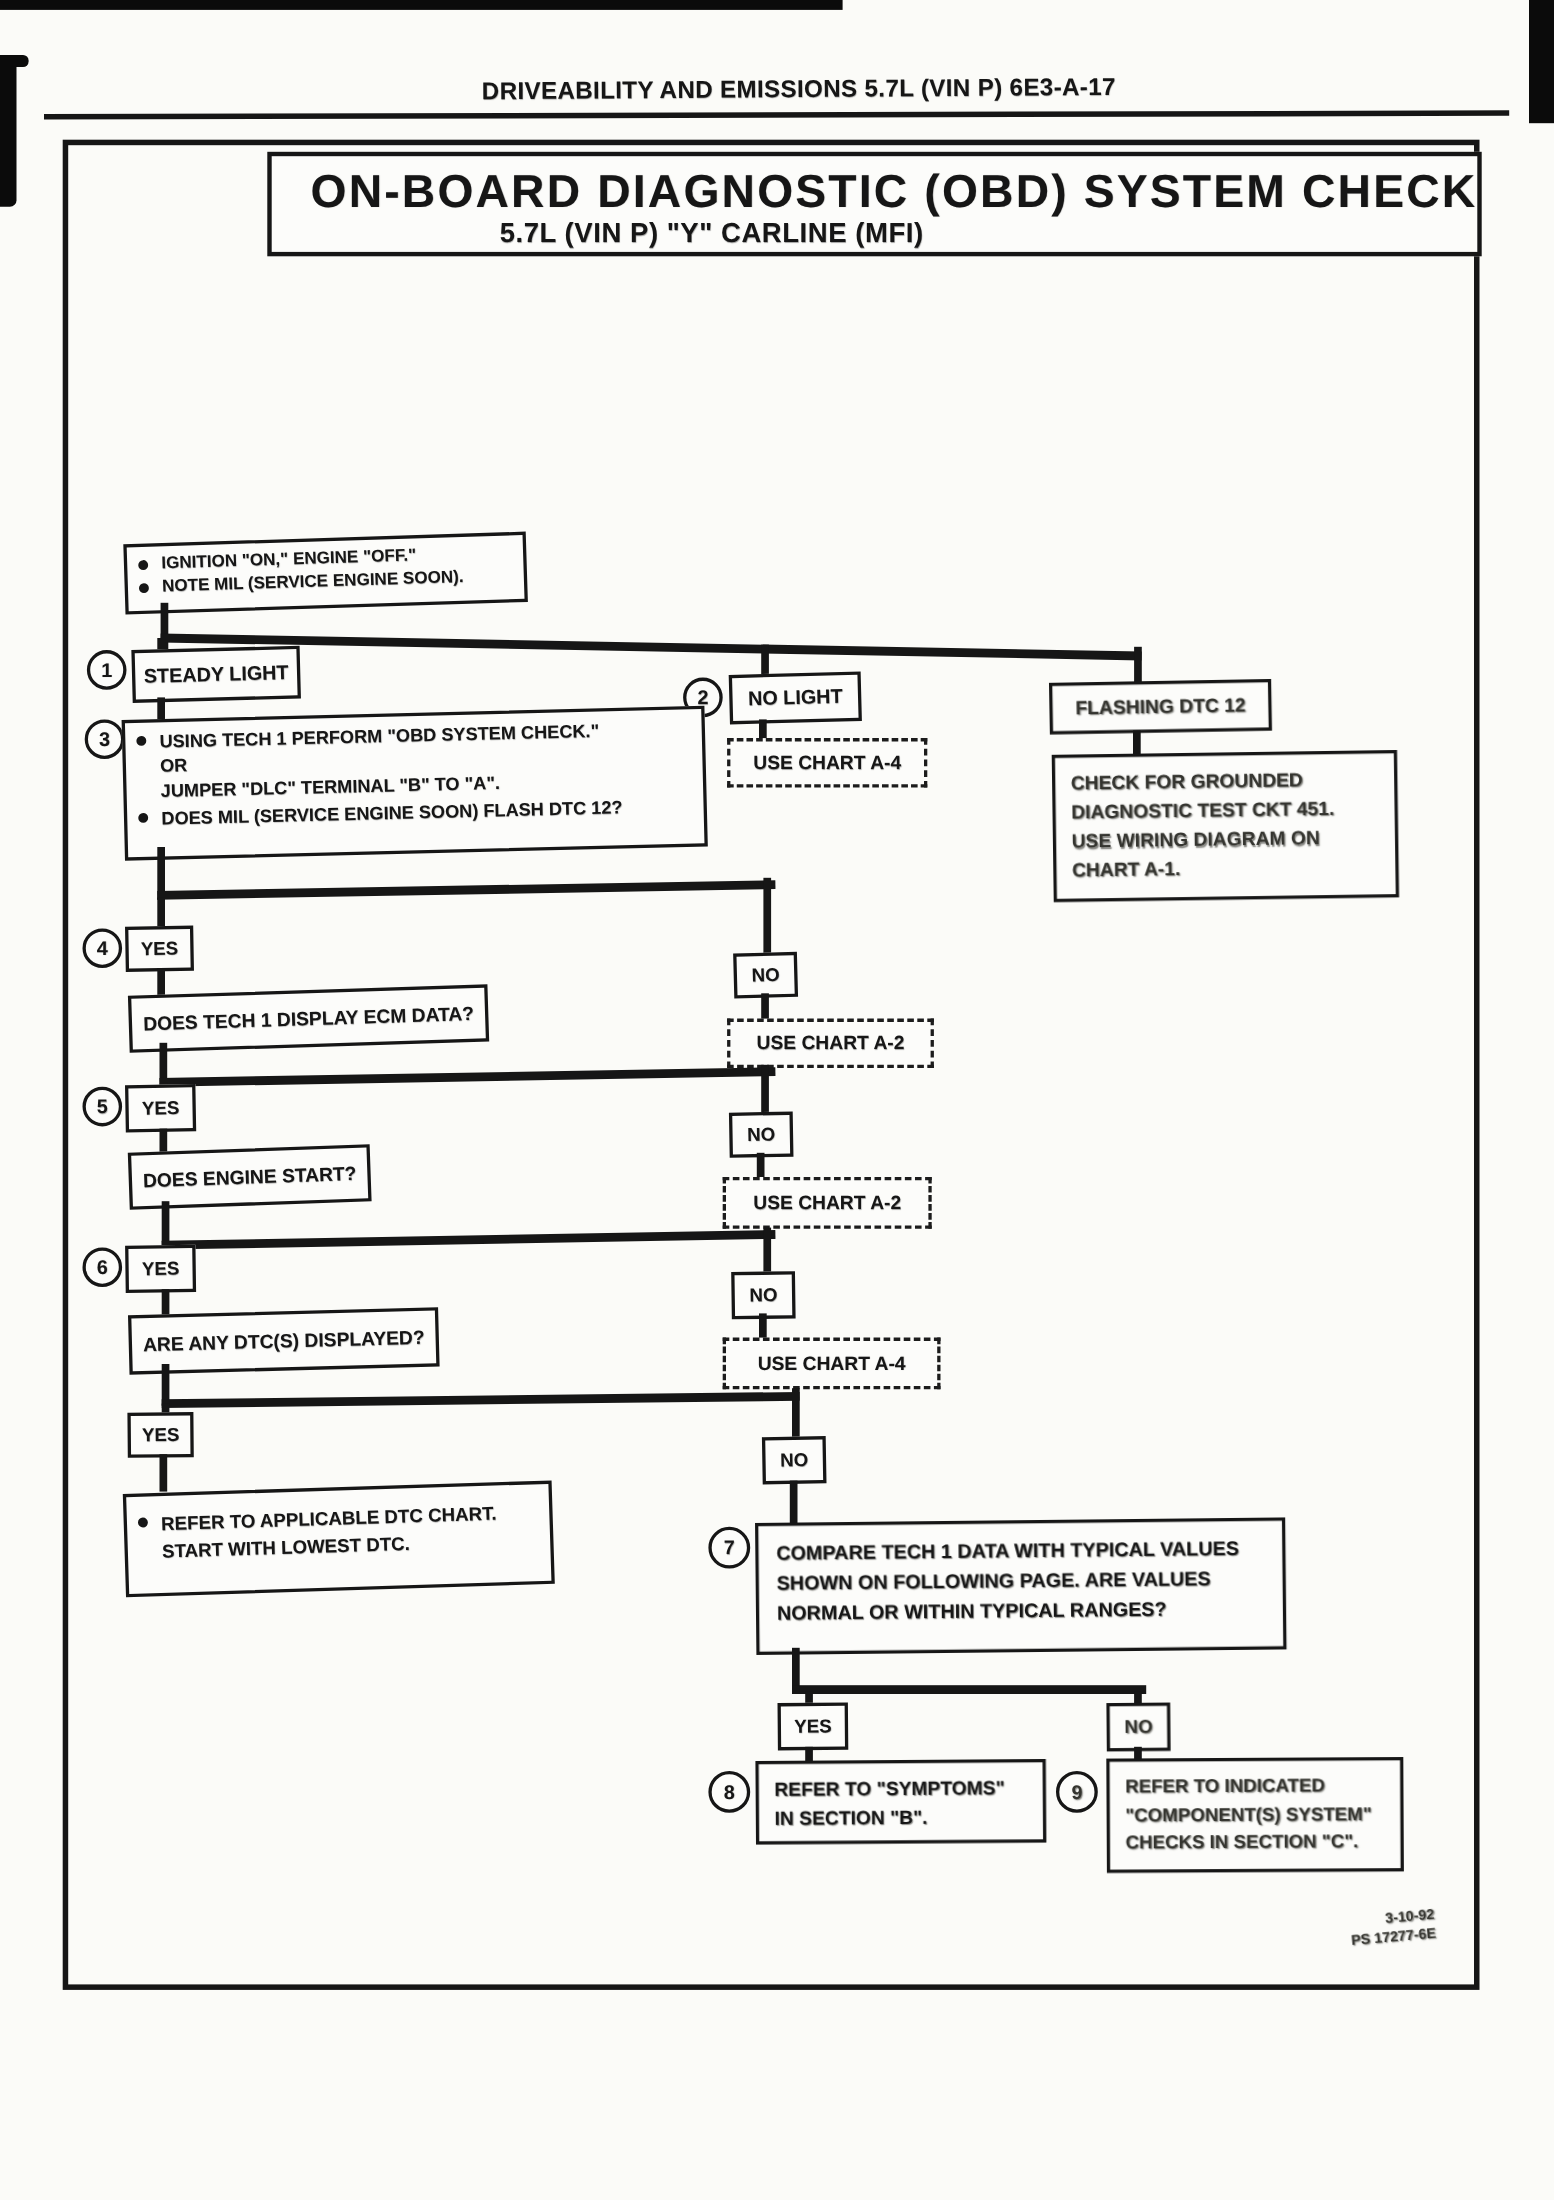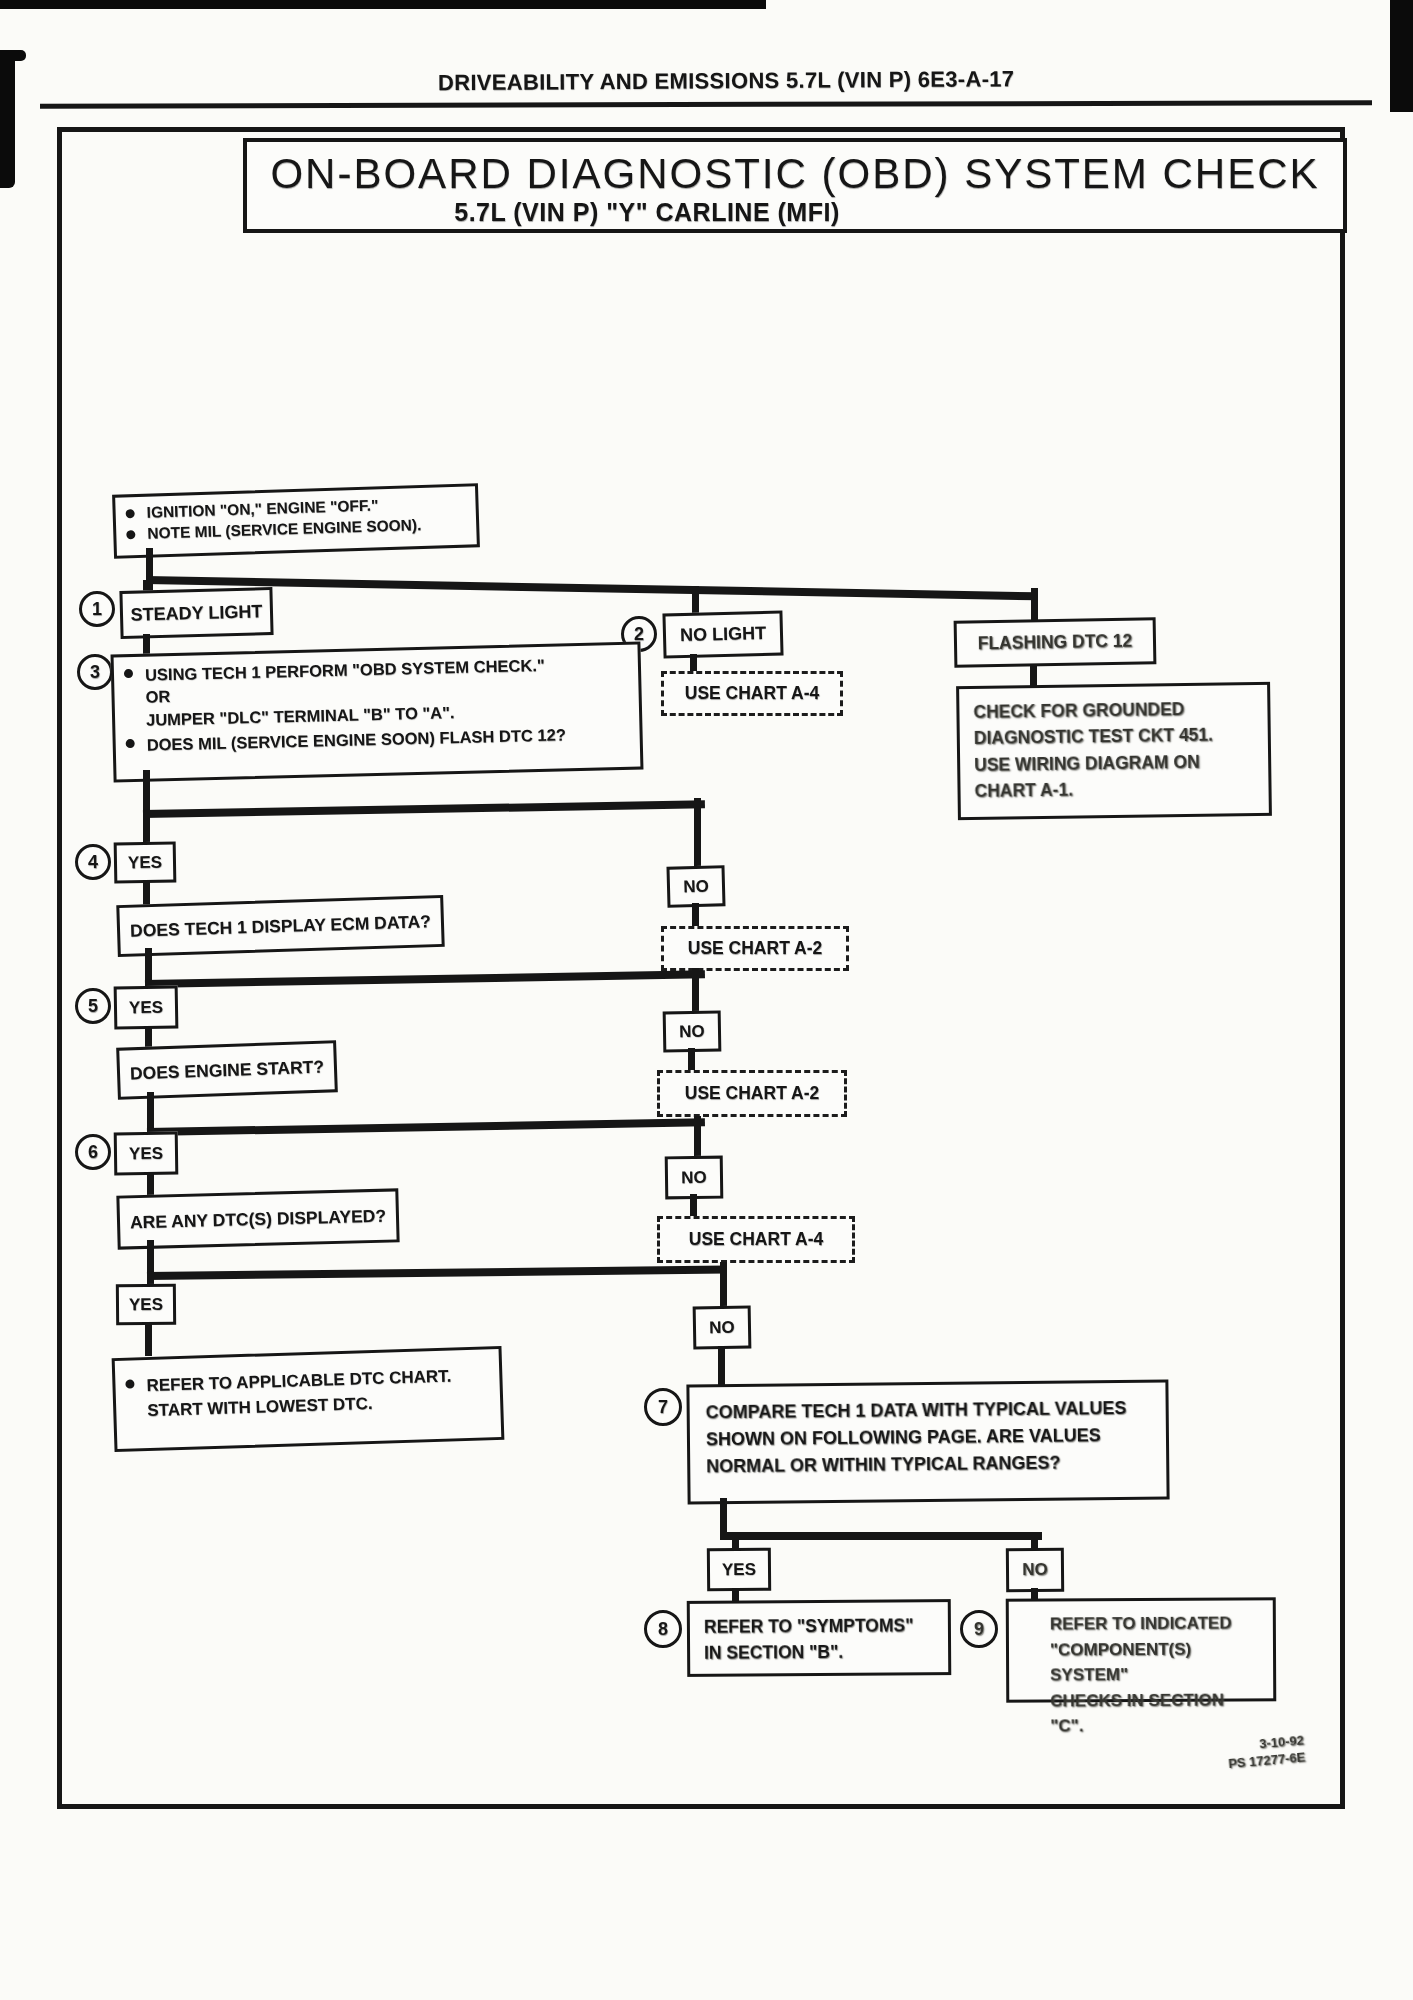--- a/index.html
+++ b/index.html
@@ -44,21 +44,21 @@
   <div class="artifact" style="left:0;top:50px;width:26px;height:11px;border-radius:0 5px 5px 0;"></div>
 
   <div class="abs" style="left:438px;top:68px;width:640px;font-size:22px;font-weight:800;letter-spacing:.3px;transform:rotate(-0.4deg);">
     <span>DRIVEABILITY AND EMISSIONS 5.7L (VIN P) 6E3-A-17</span>
   </div>
   <div class="line" style="left:40px;top:102px;width:1332px;height:5px;transform:rotate(-0.15deg);"></div>
 
   <div class="box frame" style="left:57px;top:127px;width:1288px;height:1682px;"></div>
 
   <div class="box titlebox" style="left:243px;top:138px;width:1104px;height:95px;">
-    <div class="abs" style="left:0;top:8px;width:100%;text-align:center;font-size:42px;font-weight:400;letter-spacing:2px;">ON-BOARD DIAGNOSTIC (OBD) SYSTEM CHECK</div>
+    <div class="abs" style="left:0;top:8px;width:100%;text-align:right;font-size:42px;font-weight:700;letter-spacing:2px;">ON-BOARD DIAGNOSTIC (OBD) SYSTEM CHECK</div>
     <div class="abs" style="left:0;top:56px;width:800px;text-align:center;font-size:25px;font-weight:800;letter-spacing:.5px;">5.7L (VIN P) "Y" CARLINE (MFI)</div>
   </div>
 
   <div class="box" style="left:113px;top:489px;width:366px;height:64px;transform:rotate(-1.8deg);">
     <div class="bullets" style="font-size:15.5px;">
       <div class="brow">
           <span class="dot"></span>
         <span>IGNITION "ON," ENGINE "OFF."</span>
         </div>
       <div class="brow">
@@ -241,21 +241,21 @@
     </div>
 
   <div class="box center faded" style="left:1006px;top:1548px;width:58px;height:44px;font-size:17px;transform:rotate(-0.5deg);">
     <span>NO</span>
     </div>
   <div class="line" style="left:1031px;top:1588px;width:7px;height:14px;"></div>
   <div class="circle faded" style="left:960px;top:1610px;width:38px;height:38px;">
     <span>9</span>
     </div>
   <div class="box faded" style="left:1006px;top:1598px;width:270px;height:104px;font-size:17px;transform:rotate(-0.3deg);">
-    <div class="pre" style="padding:10px 14px;line-height:1.5;margin-left:27px;">REFER TO INDICATED
+    <div class="pre" style="padding:10px 14px;line-height:1.5;">REFER TO INDICATED
 "COMPONENT(S) SYSTEM"
 CHECKS IN SECTION "C".</div>
     </div>
 
   <div class="abs faded" style="left:1130px;top:1740px;width:175px;text-align:right;font-size:13px;font-weight:bold;line-height:1.3;transform:rotate(-5deg);">
     <div>3-10-92</div>
     <div>PS 17277-6E</div>
   </div>
 
 </div>

